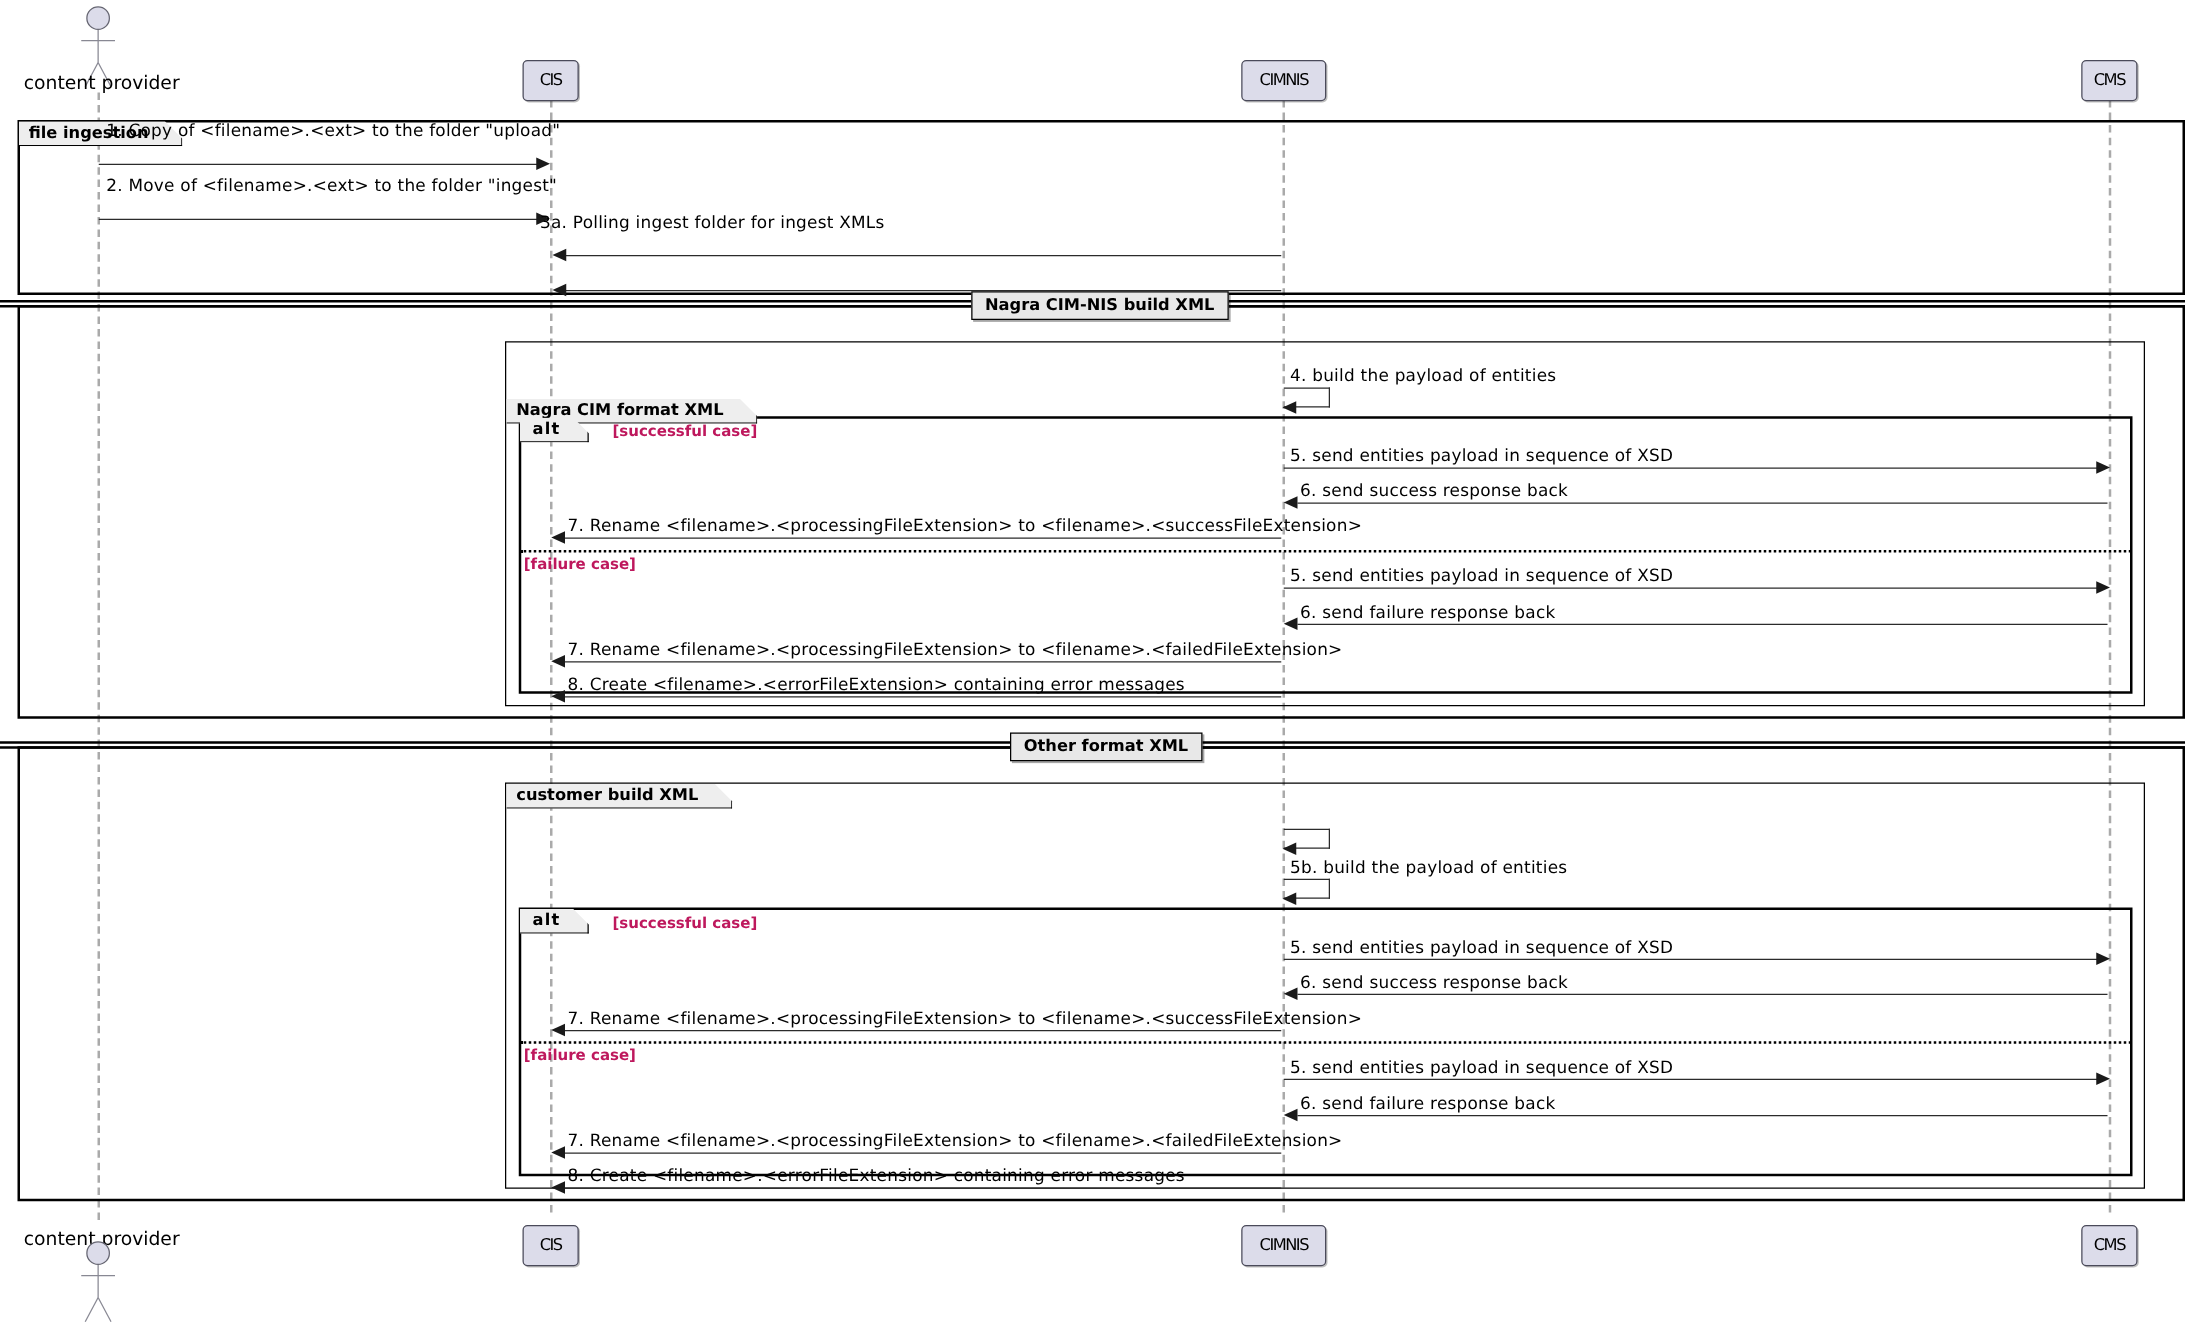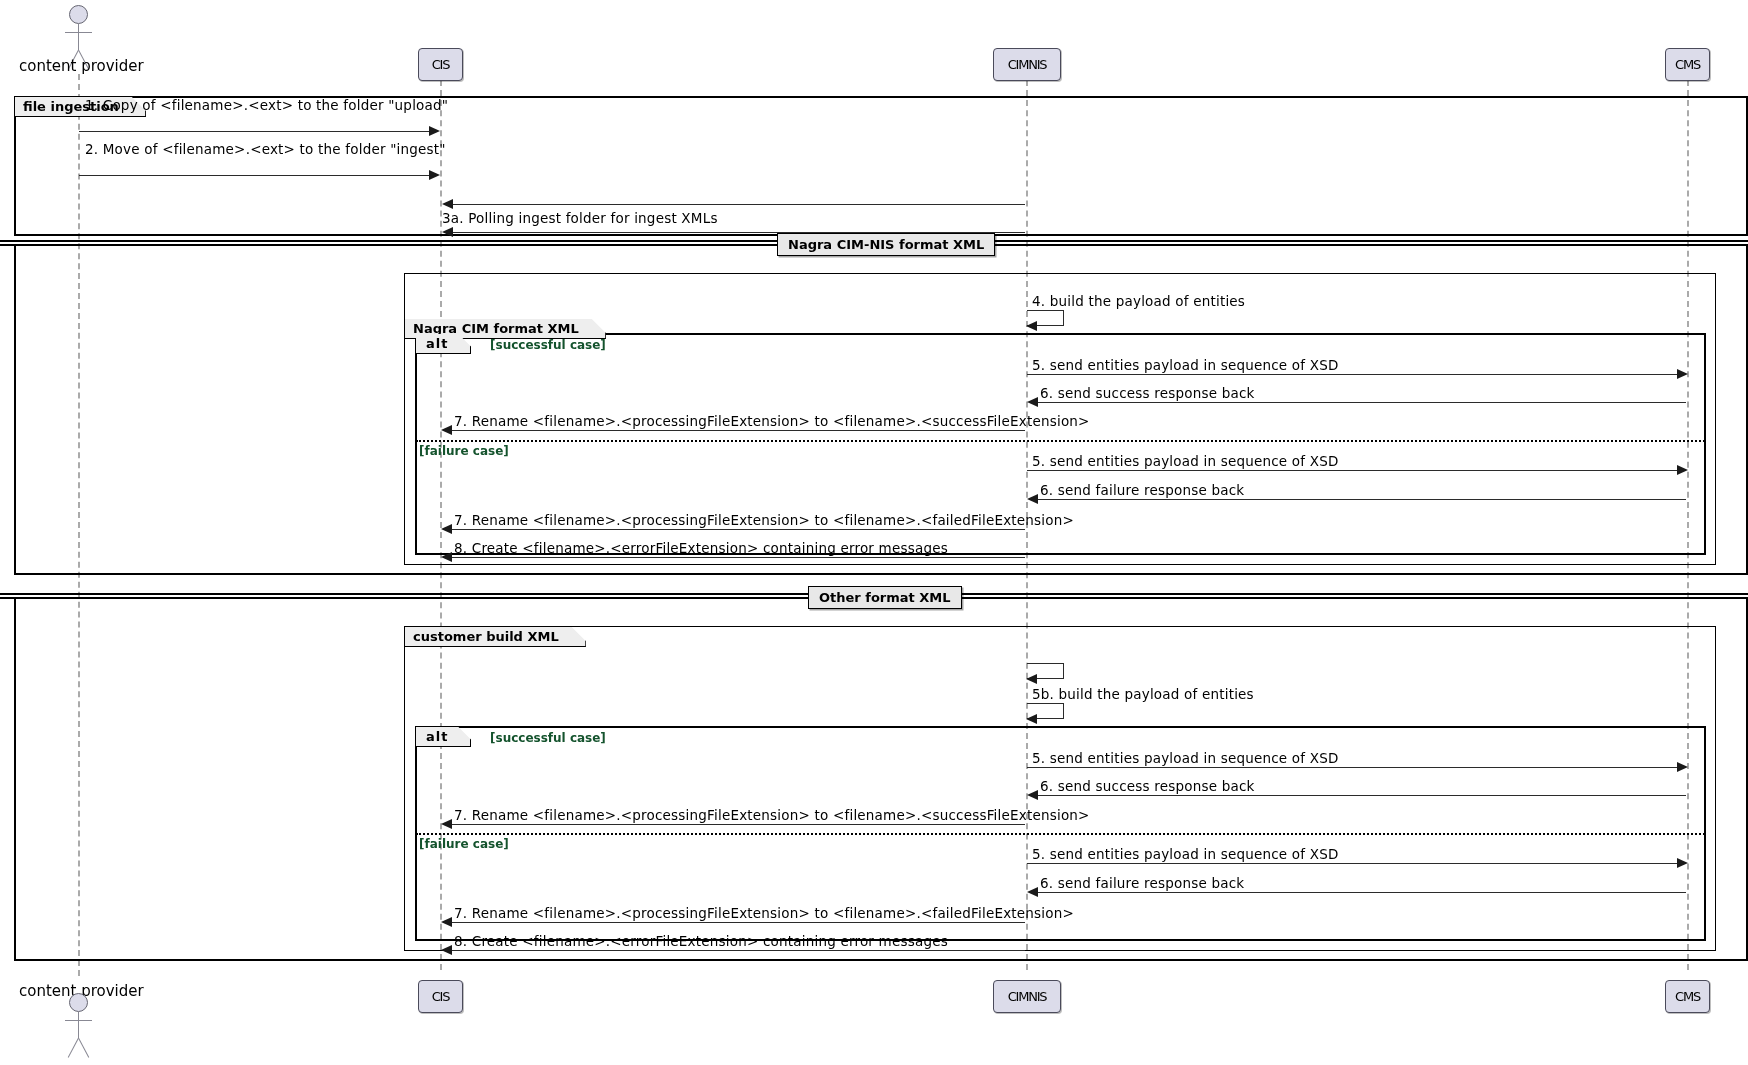--- a/index.html
+++ b/index.html
@@ -139,21 +139,21 @@
     z-index: 3;
     clip-path: polygon(0 0, calc(100% - 13px) 0, 100% 13px, 100% 100%, 0 100%);
     line-height: 15px;
   }
   .altcond {
     position: absolute;
     font-size: 12px;
     font-weight: bold;
     white-space: nowrap;
     z-index: 3;
-    color: #14532d;
+    color: #be185d;
   }
   .altsep {
     position: absolute;
     height: 0;
     border-top: 2px dotted #000;
     z-index: 3;
   }
 
   
   .divider-lines {
@@ -254,29 +254,29 @@
   <div class="grouptab" style="left:15px; top:97px;">file ingestion</div>
 
   <div class="msg-label" style="left:85px; top:97px;text-align:center;">1. Copy of &lt;filename&gt;.&lt;ext&gt; to the folder "upload"</div>
   <div class="msg-line" style="left:79px; top:131px; width:355px;"></div>
   <div class="arrowhead right" style="left:429px; top:126px;"></div>
 
   <div class="msg-label" style="left:85px; top:141px;">2. Move of &lt;filename&gt;.&lt;ext&gt; to the folder "ingest"</div>
   <div class="msg-line" style="left:79px; top:175px; width:355px;"></div>
   <div class="arrowhead right" style="left:429px; top:170px;"></div>
 
-  <div class="msg-label" style="left:442px; top:170px;margin-top:40px;">3a. Polling ingest folder for ingest XMLs</div>
+  <div class="msg-label" style="left:432px; top:170px;">3a. Polling ingest folder for ingest XMLs</div>
   <div class="msg-line" style="left:452px; top:204px; width:573px;"></div>
   <div class="arrowhead left" style="left:442px; top:199px;"></div>
 
   <div class="msg-line" style="left:452px; top:232px; width:573px;"></div>
   <div class="arrowhead left" style="left:442px; top:227px;"></div>
 
   <div class="divider-lines" style="top:240px; width:1748px;"></div>
-  <div class="divider-box" style="left:777px; top:233px;">Nagra CIM-NIS format XML</div>
+  <div class="divider-box" style="left:777px; top:233px;">Nagra CIM-NIS build XML</div>
 
   <div class="frame" style="left:14px; top:244px; width:1734px; height:331px;"></div>
 
   <div class="frame-inner" style="left:404px; top:273px; width:1312px; height:292px;"></div>
   <div class="grouptab" style="left:405px; top:274px;margin-top:45px;">Nagra CIM format XML</div>
 
   <div class="msg-label" style="left:1032px; top:293px;">4. build the payload of entities</div>
   <div class="selfloop" style="left:1027px; top:310px; width:37px; height:16px;"></div>
   <div class="arrowhead left" style="left:1026px; top:321px;"></div>
 

